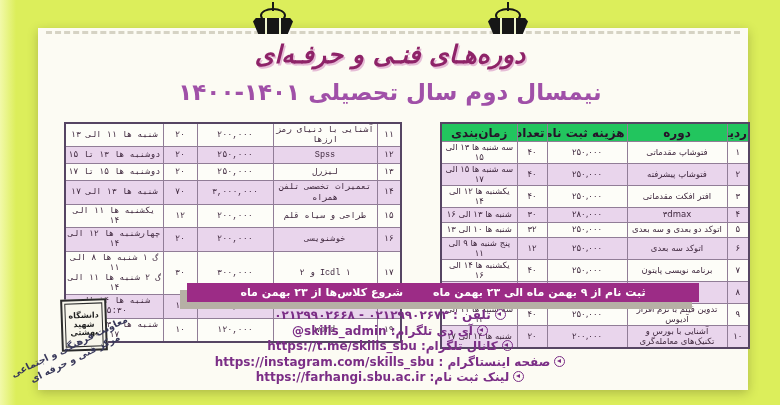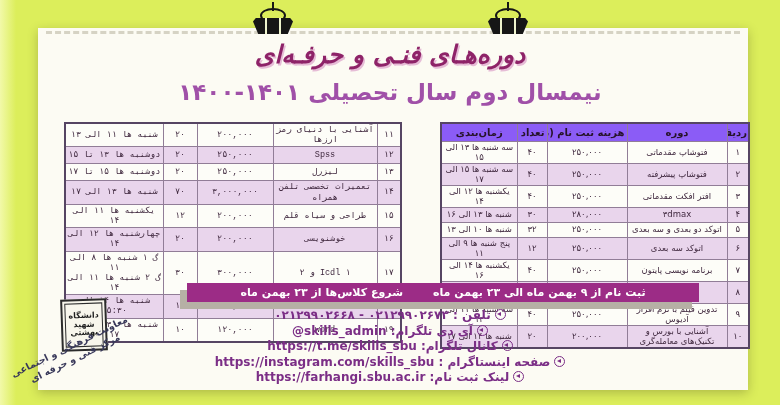--- a/index.html
+++ b/index.html
@@ -40,21 +40,21 @@
   }
   
   .tbl {
     position:absolute; border-collapse:collapse; table-layout:fixed;
     direction:rtl; background:#fdfdf8; z-index:3; border:2px solid #564563;
   }
   .tbl td, .tbl th {
     border:1px solid #917d97; text-align:center; vertical-align:middle;
     color:#40293f; font-size:8.5px; padding:1px 2px; overflow:hidden;
   }
-  .tbl th { background:#8b5cf6; color:#261329; font-weight:bold; font-size:10px; white-space:nowrap; height:15px; }
+  .tbl th { background:#22c55e; color:#261329; font-weight:bold; font-size:12px; white-space:nowrap; height:15px; }
   .tbl tbody tr:nth-child(even) td { background:#e9d5ec; }
   .tbl-right { left:440px; top:122px; width:308px; }
   .tbl-left  { left:64px;  top:122px; width:336px; }
   .tbl-right td { height:12px; line-height:1.12; }
   .tbl-left td  { height:14px; line-height:1.2;font-family:Liberation Mono, monospace; }
   td.sched { white-space:pre-line; }
   td.fee, td.hours, td.no { white-space:nowrap; }
   
   .banner {
     position:absolute; left:187px; top:283px; width:512px; height:19px;

